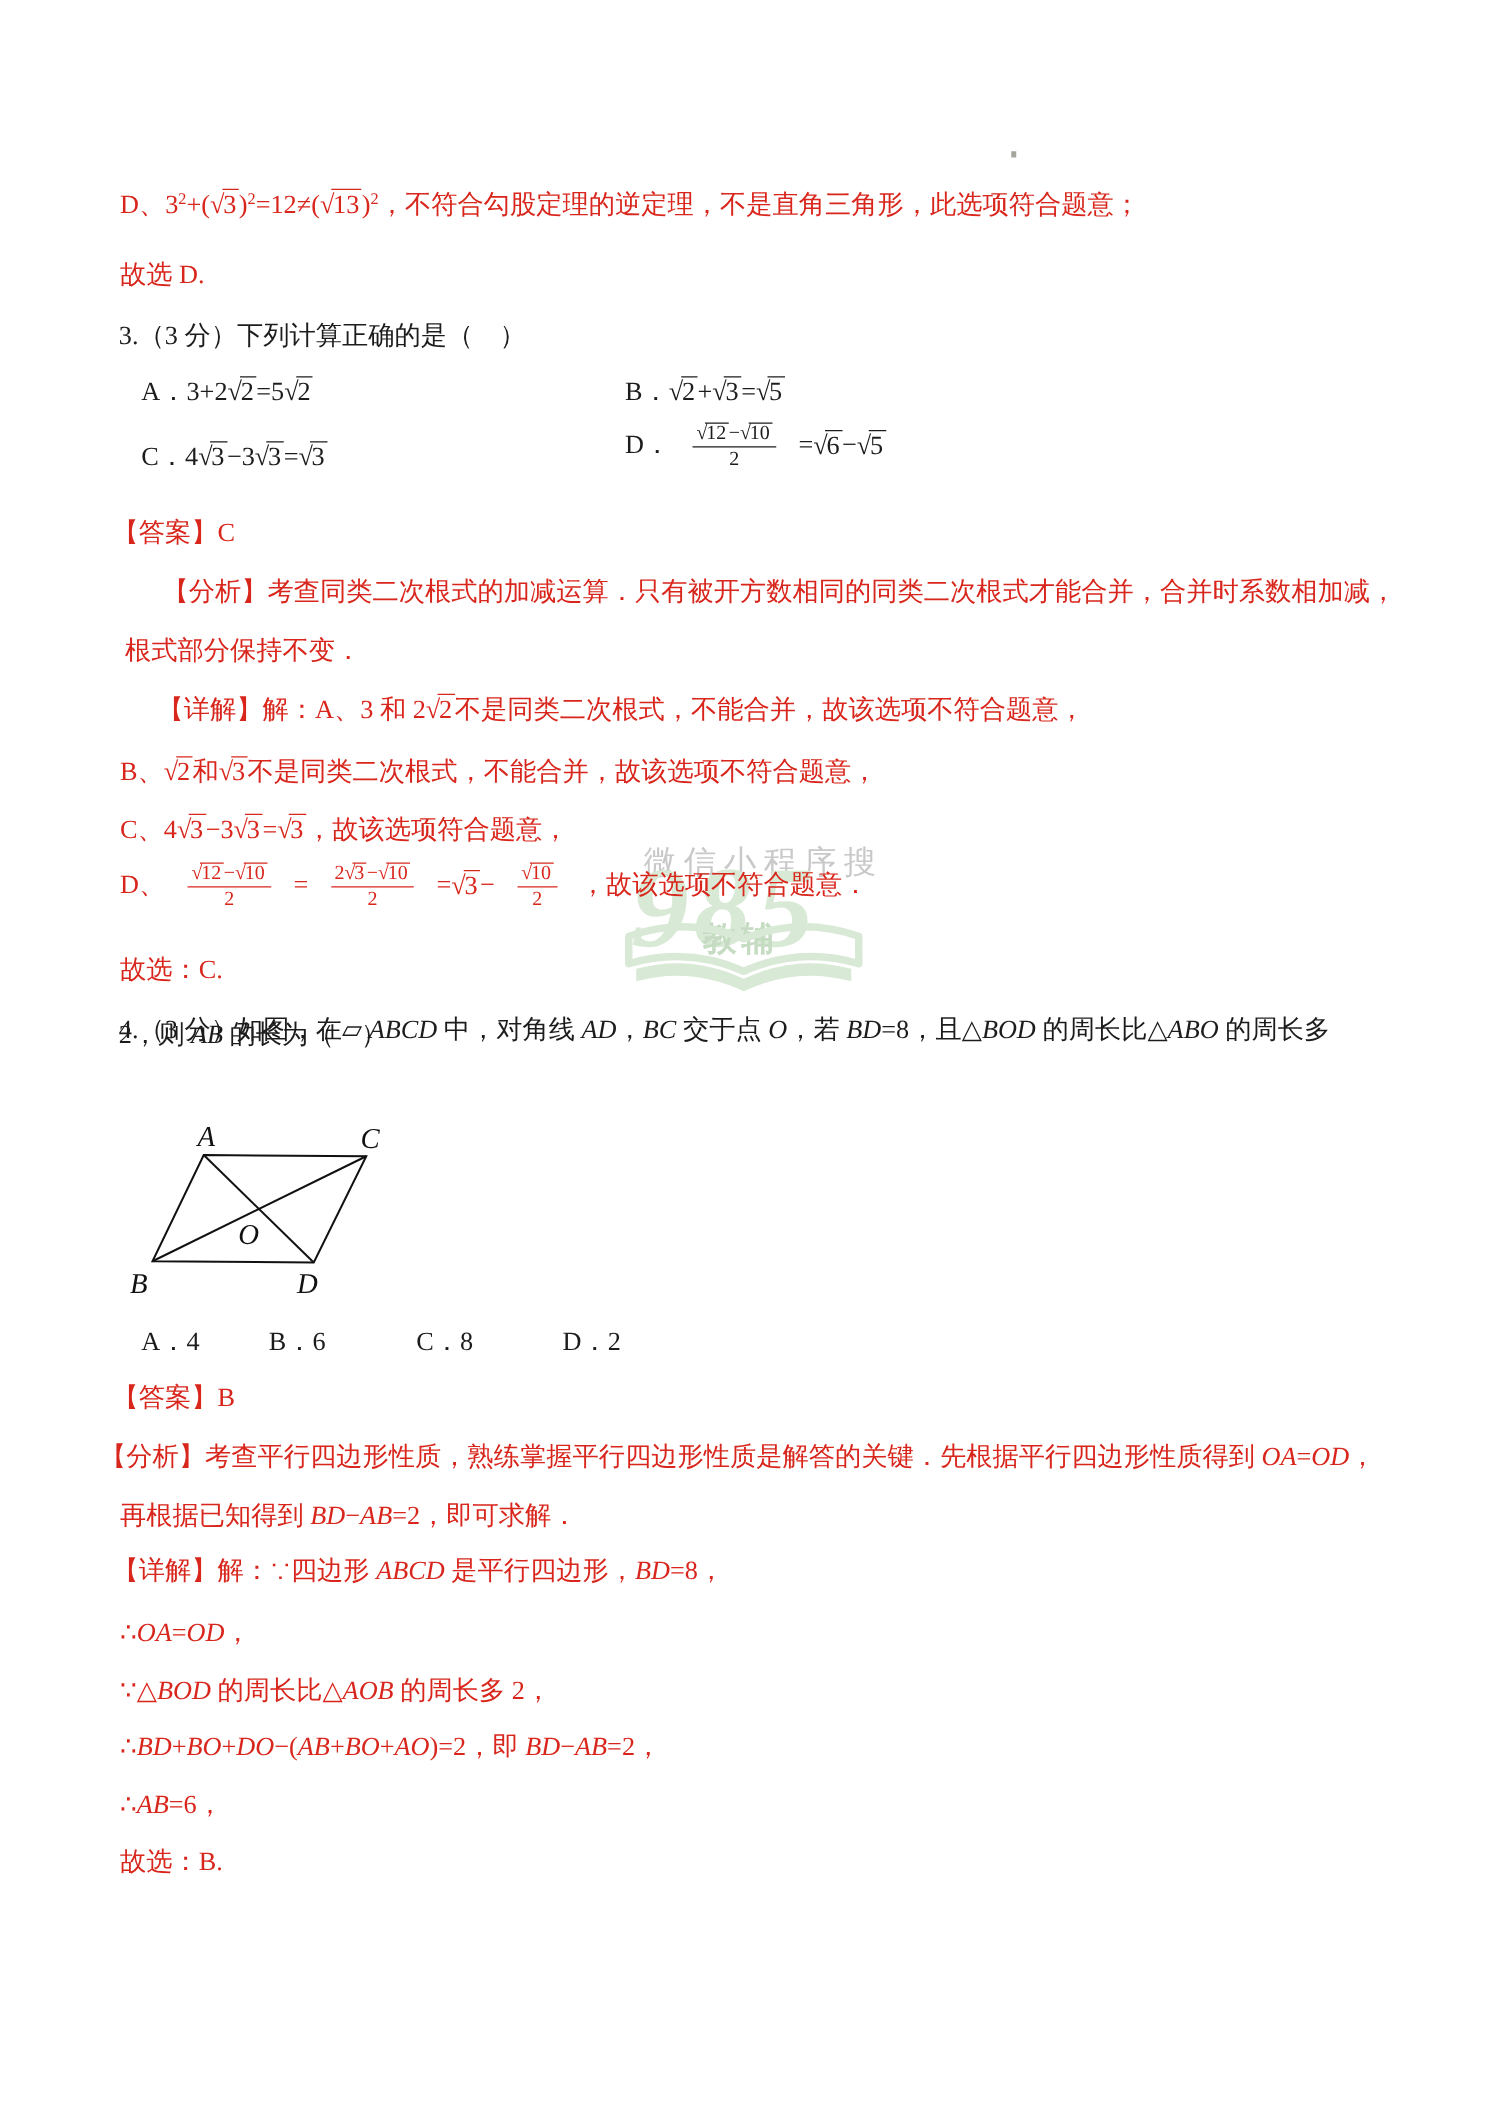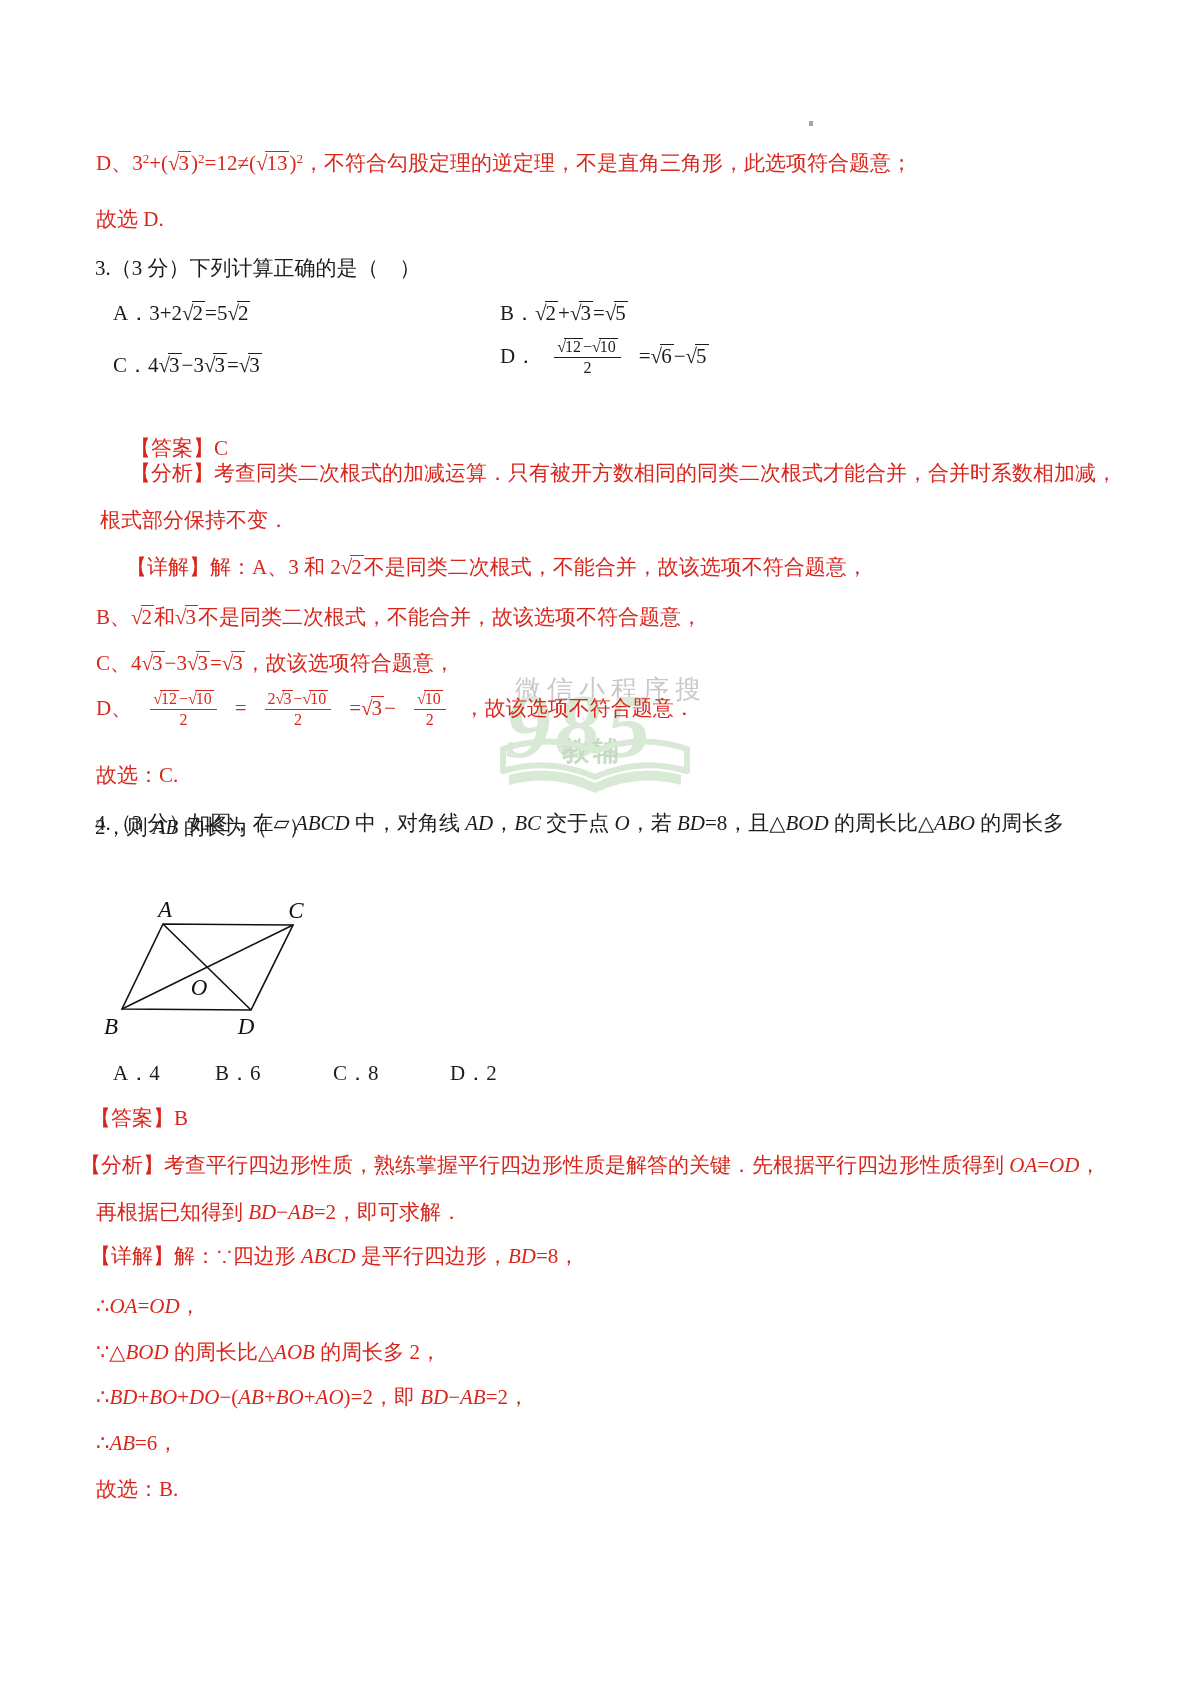--- a/index.html
+++ b/index.html
@@ -108,21 +108,21 @@
   <div class="artifact-dot"></div>
 
   <div id="lines">
       <div class="line solution" style="top: 150px; left: 96px;">D、3<sup>2</sup>+(<span class="sqrt"><span class="sign">√</span><span class="rad">3</span></span>)<sup>2</sup>=12≠(<span class="sqrt"><span class="sign">√</span><span class="rad">13</span></span>)<sup>2</sup>，不符合勾股定理的逆定理，不是直角三角形，此选项符合题意；</div>
       <div class="line solution" style="top: 206px; left: 96px;">故选 D.</div>
       <div class="line question" style="top: 255px; left: 95px;">3.（3 分）下列计算正确的是（　）</div>
       <div class="line question" style="top: 300px; left: 113px;">A．3+2<span class="sqrt"><span class="sign">√</span><span class="rad">2</span></span>=5<span class="sqrt"><span class="sign">√</span><span class="rad">2</span></span></div>
       <div class="line question" style="top: 300px; left: 500px;">B．<span class="sqrt"><span class="sign">√</span><span class="rad">2</span></span>+<span class="sqrt"><span class="sign">√</span><span class="rad">3</span></span>=<span class="sqrt"><span class="sign">√</span><span class="rad">5</span></span></div>
       <div class="line question" style="top: 352px; left: 113px;">C．4<span class="sqrt"><span class="sign">√</span><span class="rad">3</span></span>−3<span class="sqrt"><span class="sign">√</span><span class="rad">3</span></span>=<span class="sqrt"><span class="sign">√</span><span class="rad">3</span></span></div>
       <div class="line question" style="top: 338px; left: 500px;">D．<span class="frac"><span class="num"><span class="sqrt"><span class="sign">√</span><span class="rad">12</span></span>−<span class="sqrt"><span class="sign">√</span><span class="rad">10</span></span></span><span class="den">2</span></span>=<span class="sqrt"><span class="sign">√</span><span class="rad">6</span></span>−<span class="sqrt"><span class="sign">√</span><span class="rad">5</span></span></div>
-      <div class="line solution" style="top: 435px; left: 90px; margin-left: 40px;">【答案】C</div>
+      <div class="line solution" style="top: 413px; left: 90px;">【答案】C</div>
       <div class="line solution" style="top: 460px; left: 90px; margin-left: 40px;">【分析】考查同类二次根式的加减运算．只有被开方数相同的同类二次根式才能合并，合并时系数相加减，</div>
       <div class="line solution" style="top: 507px; left: 100px;">根式部分保持不变．</div>
       <div class="line solution" style="top: 554px; left: 90px; margin-left: 36px;">【详解】解：A、3 和 2<span class="sqrt"><span class="sign">√</span><span class="rad">2</span></span>不是同类二次根式，不能合并，故该选项不符合题意，</div>
       <div class="line solution" style="top: 604px; left: 96px;">B、<span class="sqrt"><span class="sign">√</span><span class="rad">2</span></span>和<span class="sqrt"><span class="sign">√</span><span class="rad">3</span></span>不是同类二次根式，不能合并，故该选项不符合题意，</div>
       <div class="line solution" style="top: 650px; left: 96px;">C、4<span class="sqrt"><span class="sign">√</span><span class="rad">3</span></span>−3<span class="sqrt"><span class="sign">√</span><span class="rad">3</span></span>=<span class="sqrt"><span class="sign">√</span><span class="rad">3</span></span>，故该选项符合题意，</div>
       <div class="line solution" style="top: 690px; left: 96px;">D、<span class="frac"><span class="num"><span class="sqrt"><span class="sign">√</span><span class="rad">12</span></span>−<span class="sqrt"><span class="sign">√</span><span class="rad">10</span></span></span><span class="den">2</span></span>=<span class="frac"><span class="num">2<span class="sqrt"><span class="sign">√</span><span class="rad">3</span></span>−<span class="sqrt"><span class="sign">√</span><span class="rad">10</span></span></span><span class="den">2</span></span>=<span class="sqrt"><span class="sign">√</span><span class="rad">3</span></span>−<span class="frac"><span class="num"><span class="sqrt"><span class="sign">√</span><span class="rad">10</span></span></span><span class="den">2</span></span>，故该选项不符合题意．</div>
       <div class="line solution" style="top: 762px; left: 96px;">故选：C.</div>
       <div class="line question" style="top: 810px; left: 95px;">4.（3 分）如图，在▱ <span class="vi">ABCD</span> 中，对角线 <span class="vi">AD</span>，<span class="vi">BC</span> 交于点 <span class="vi">O</span>，若 <span class="vi">BD</span>=8，且△<span class="vi">BOD</span> 的周长比△<span class="vi">ABO</span> 的周长多</div>
       <div class="line question" style="top: 814px; left: 95px;">2，则 <span class="vi">AB</span> 的长为（　）</div>
       <div class="line question" style="top: 1060px; left: 113px;">A．4</div>

